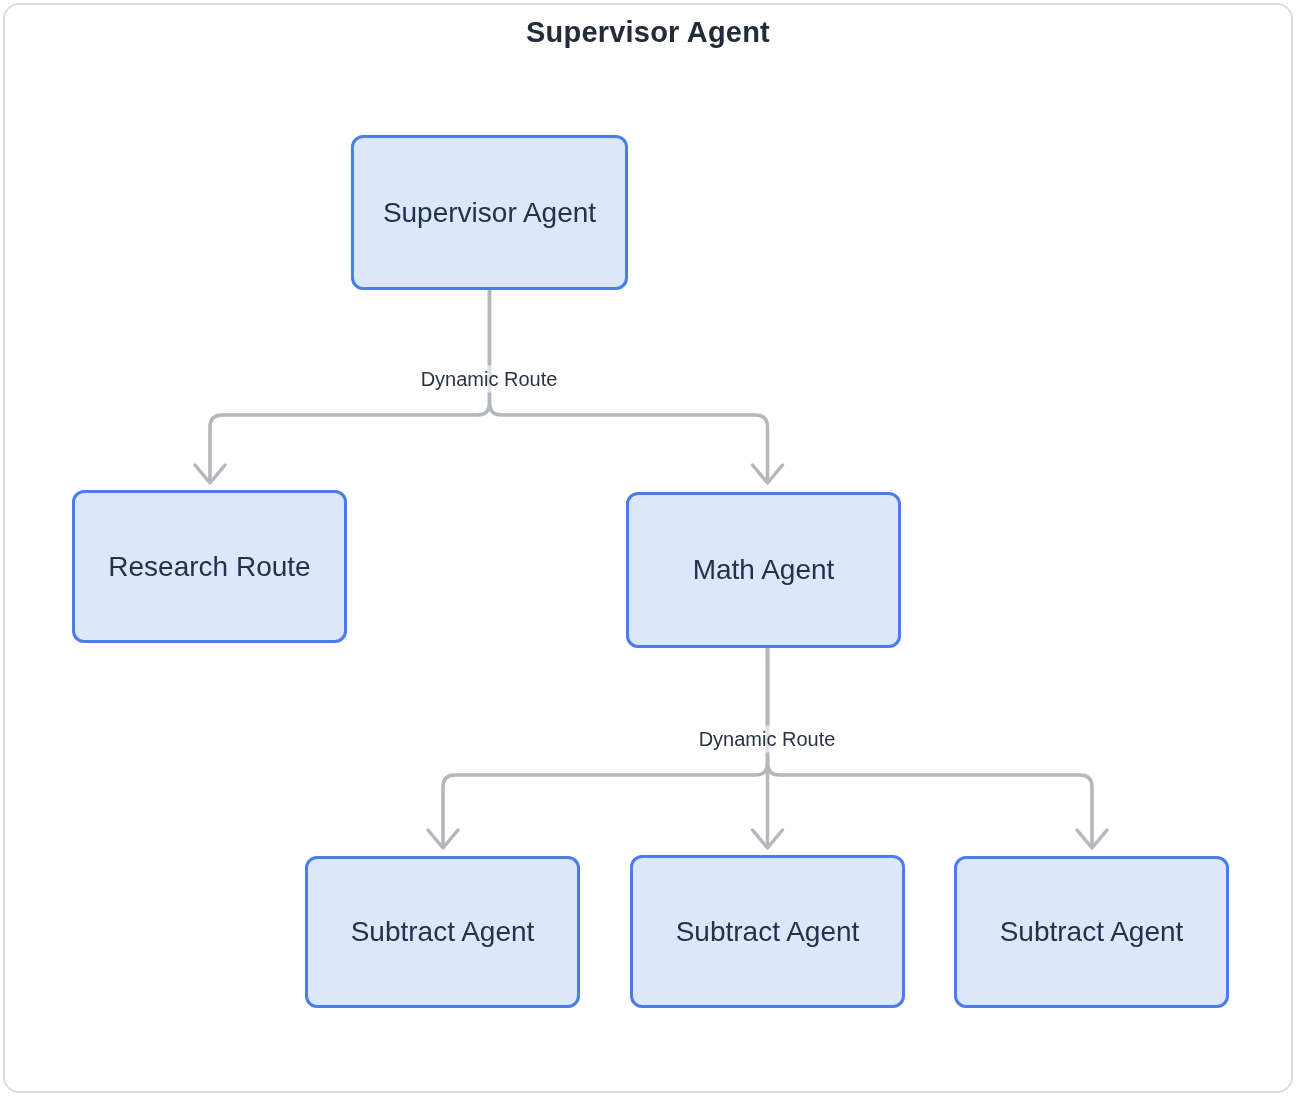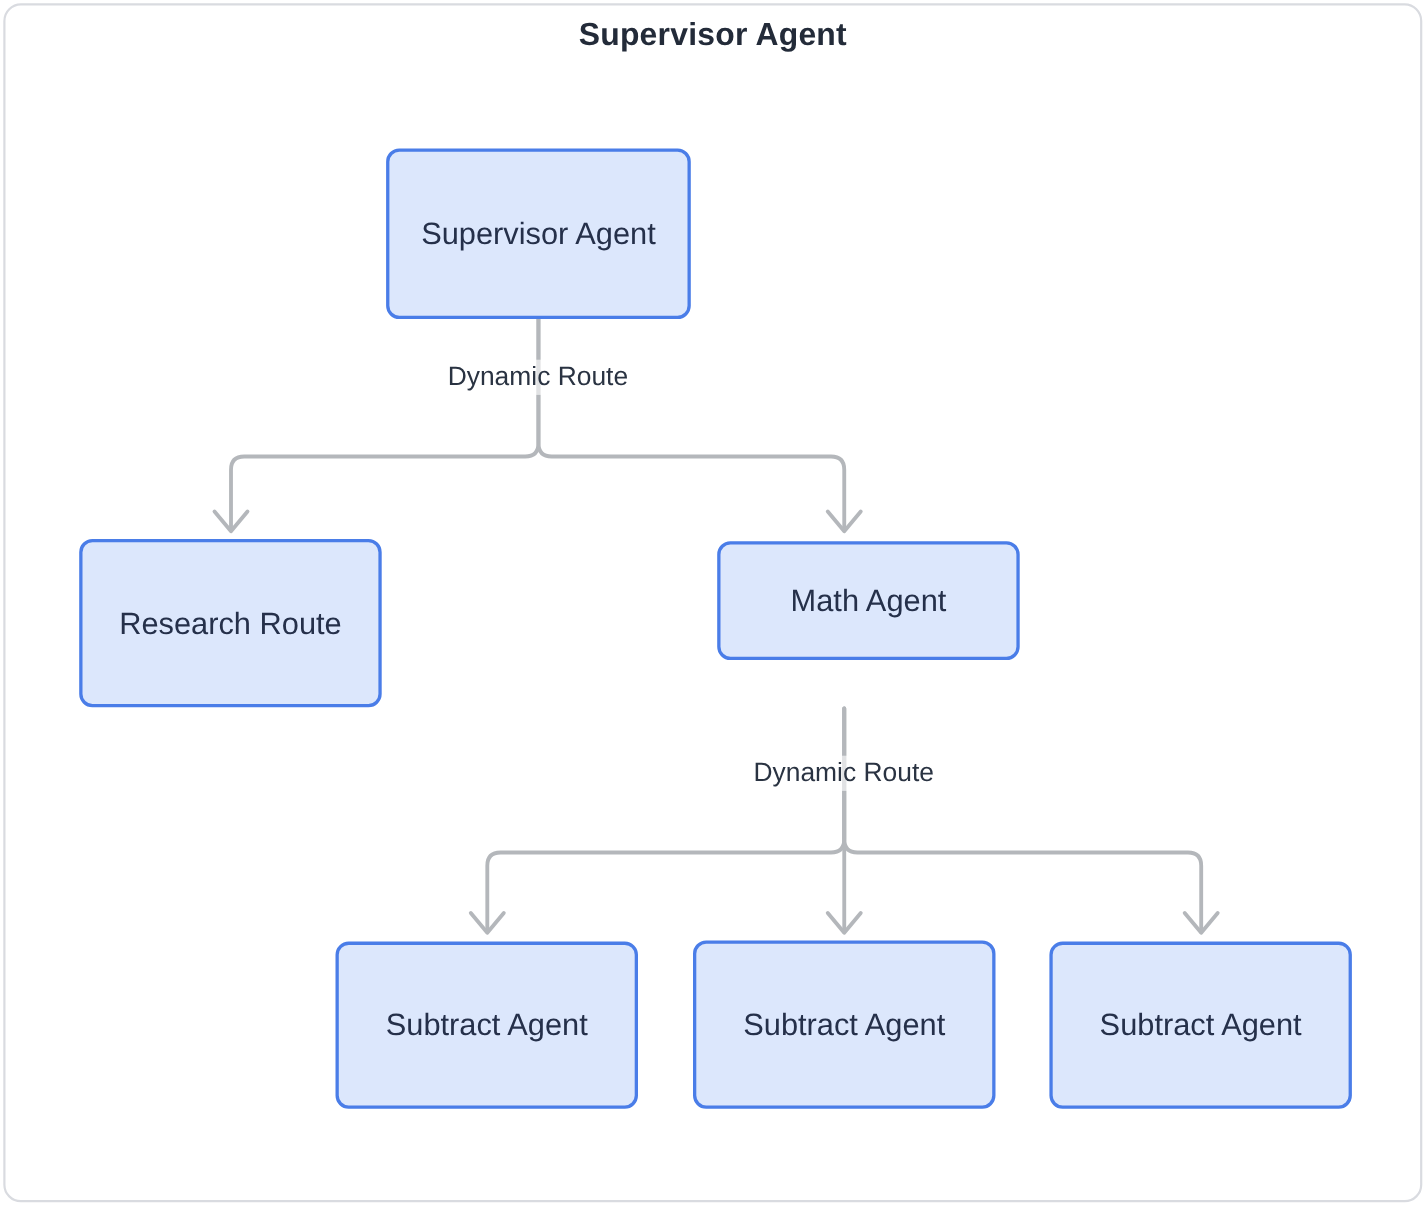--- a/index.html
+++ b/index.html
@@ -45,25 +45,26 @@
     border-radius: 12px;
     display: flex;
     align-items: center;
     justify-content: center;
     font-size: 28px;
     color: #25304a;
   }
   .edge-label {
     position: absolute;
     transform: translate(-50%, -50%);
-    font-size: 24px;
+    font-size: 20px;
     color: #2a3342;
     background: rgba(255, 255, 255, 0.6);
     padding: 2px 6px;
     white-space: nowrap;
+    margin-top: 36px;
   }
 </style>
 </head>
 <body>
 
 <div class="canvas"></div>
 
 <div class="diagram-title">Supervisor Agent</div>
 
 <svg class="edges-layer" viewBox="0 0 1296 1096" xmlns="http://www.w3.org/2000/svg">
@@ -85,21 +86,21 @@
 </svg>
 
 <div class="node" style="left:351px; top:135px; width:277px; height:155px;">
   <span>Supervisor Agent</span>
 </div>
 
 <div class="node" style="left:72px; top:490px; width:275px; height:153px;">
   <span>Research Route</span>
 </div>
 
-<div class="node" style="left:652px; top:492px; width:275px; height:108px;">
+<div class="node" style="left:626px; top:492px; width:275px; height:156px;">
   <span>Math Agent</span>
 </div>
 
 <div class="node" style="left:305px; top:856px; width:275px; height:152px;">
   <span>Subtract Agent</span>
 </div>
 
 <div class="node" style="left:630px; top:855px; width:275px; height:153px;">
   <span>Subtract Agent</span>
 </div>

